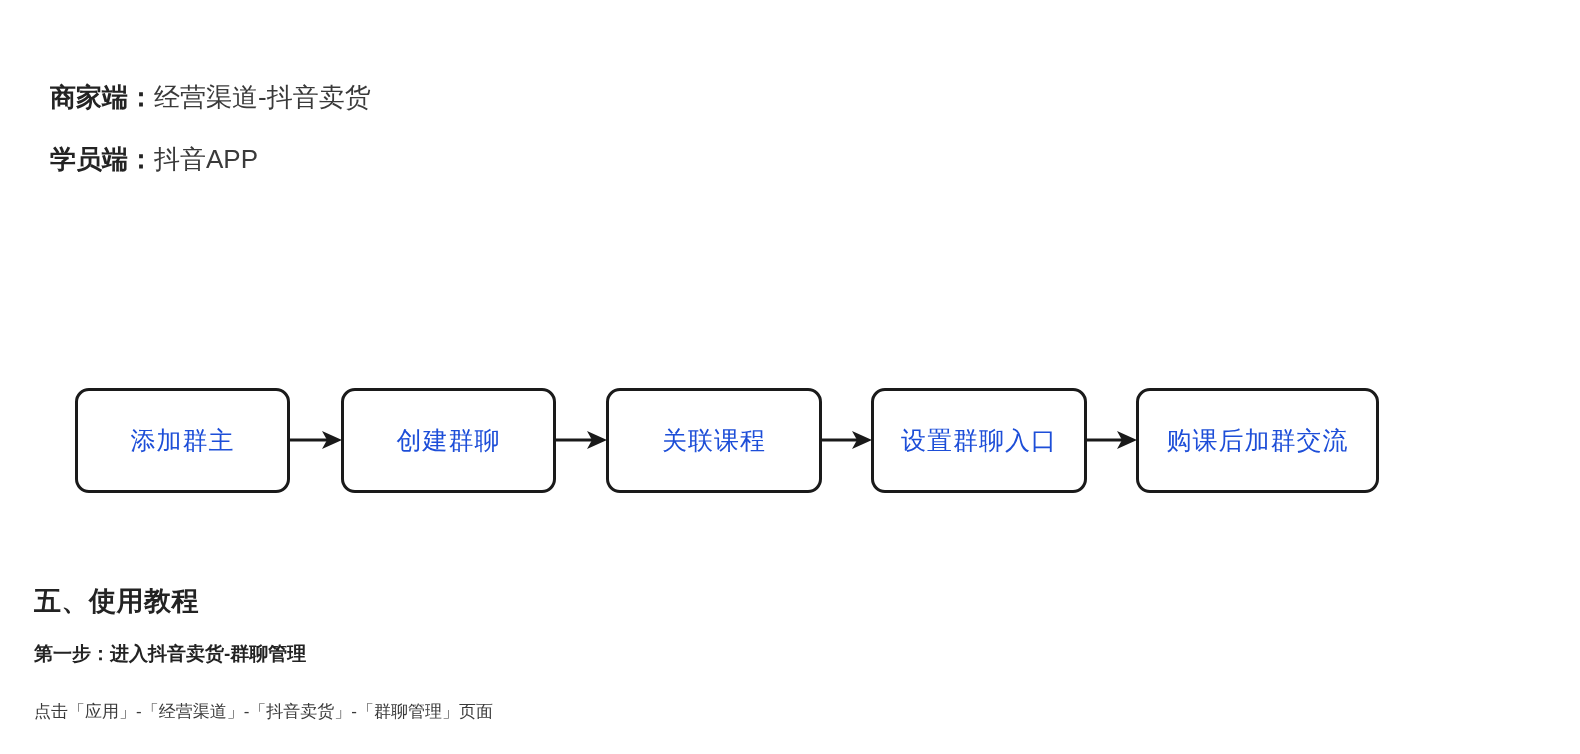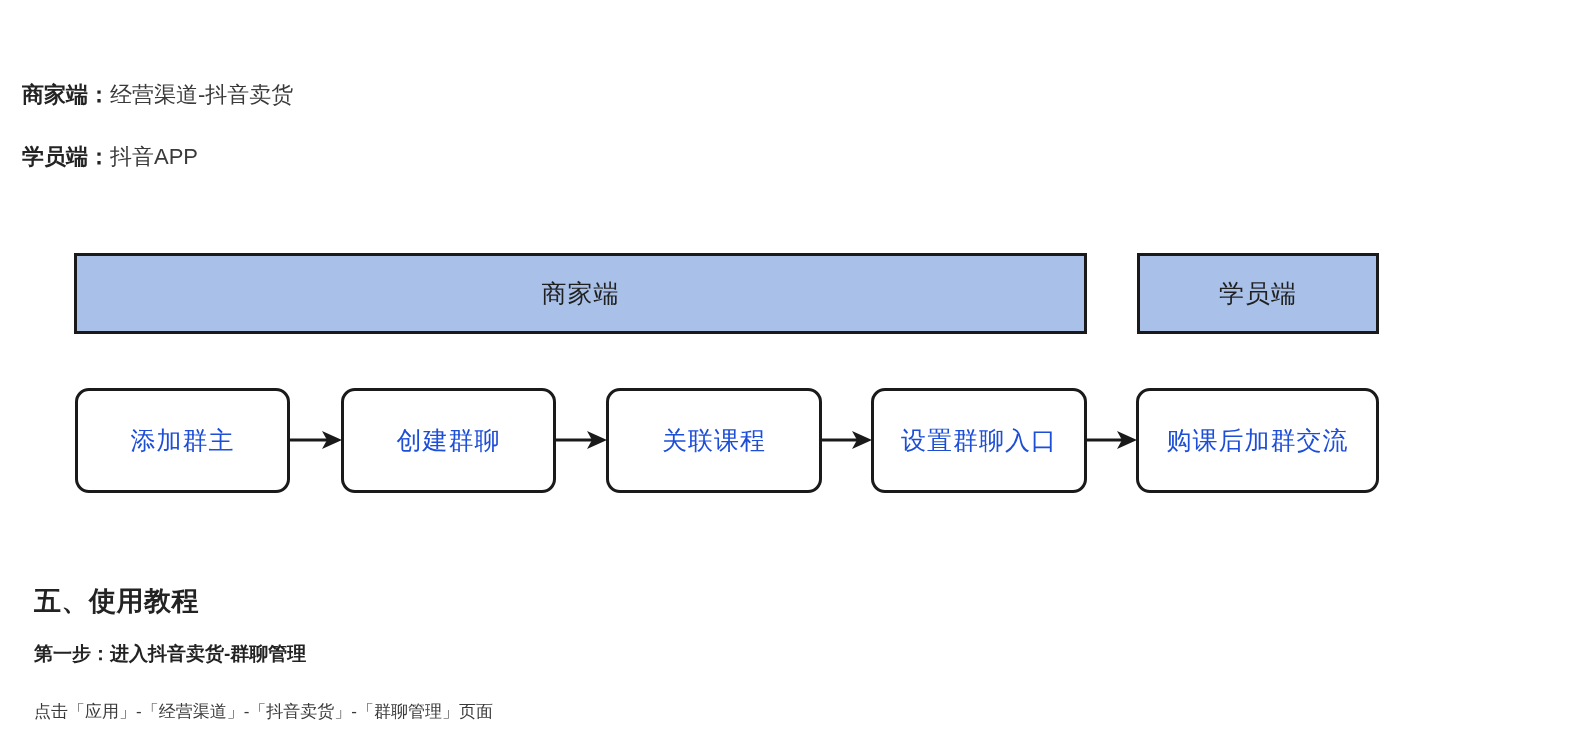--- a/index.html
+++ b/index.html
@@ -29,22 +29,22 @@
     font-weight: bold;
     letter-spacing: 0.5px;
     color: #232323;
     white-space: nowrap;
   }
   #heading-4 { top: 12px; }
   #heading-5 { top: 583px; }
 
   .path-line {
     position: absolute;
-    left: 22px;
-    font-size: 22px;
+    left: 50px;
+    font-size: 26px;
     color: #3a3a3a;
     white-space: nowrap;
   }
   #path-merchant { top: 80px; }
   #path-student  { top: 142px; }
   .path-line .lbl {
     font-weight: bold;
     color: #232323;
   }
   .path-line .val {
@@ -149,26 +149,20 @@
 
   <div class="path-line" id="path-merchant">
     <span class="lbl">商家端：</span><span class="val">经营渠道-抖音卖货</span>
   </div>
   <div class="path-line" id="path-student">
     <span class="lbl">学员端：</span><span class="val">抖音APP</span>
   </div>
 
   <div class="diagram">
 
-    <div class="swimlane" id="lane-merchant">
-      <span>商家端</span>
-    </div>
-    <div class="swimlane" id="lane-student">
-      <span>学员端</span>
-    </div>
 
     <div class="flow-box" id="flow-box-0">
       <span>添加群主</span>
     </div>
     <div class="flow-box" id="flow-box-1">
       <span>创建群聊</span>
     </div>
     <div class="flow-box" id="flow-box-2">
       <span>关联课程</span>
     </div>

